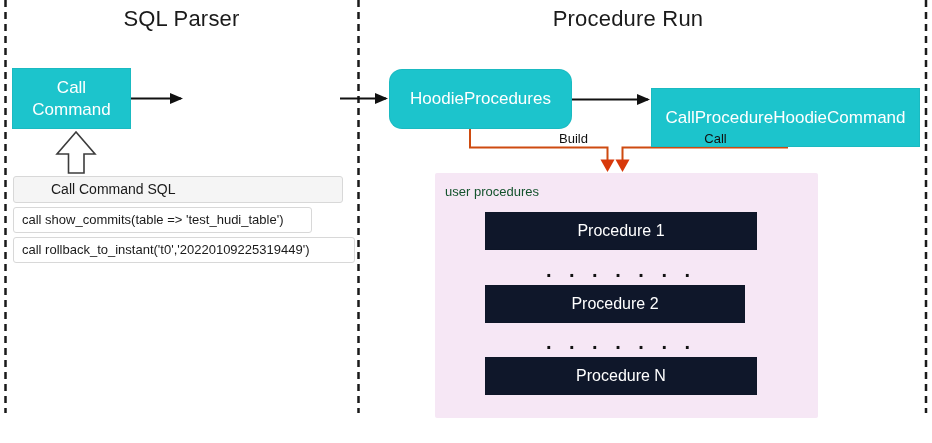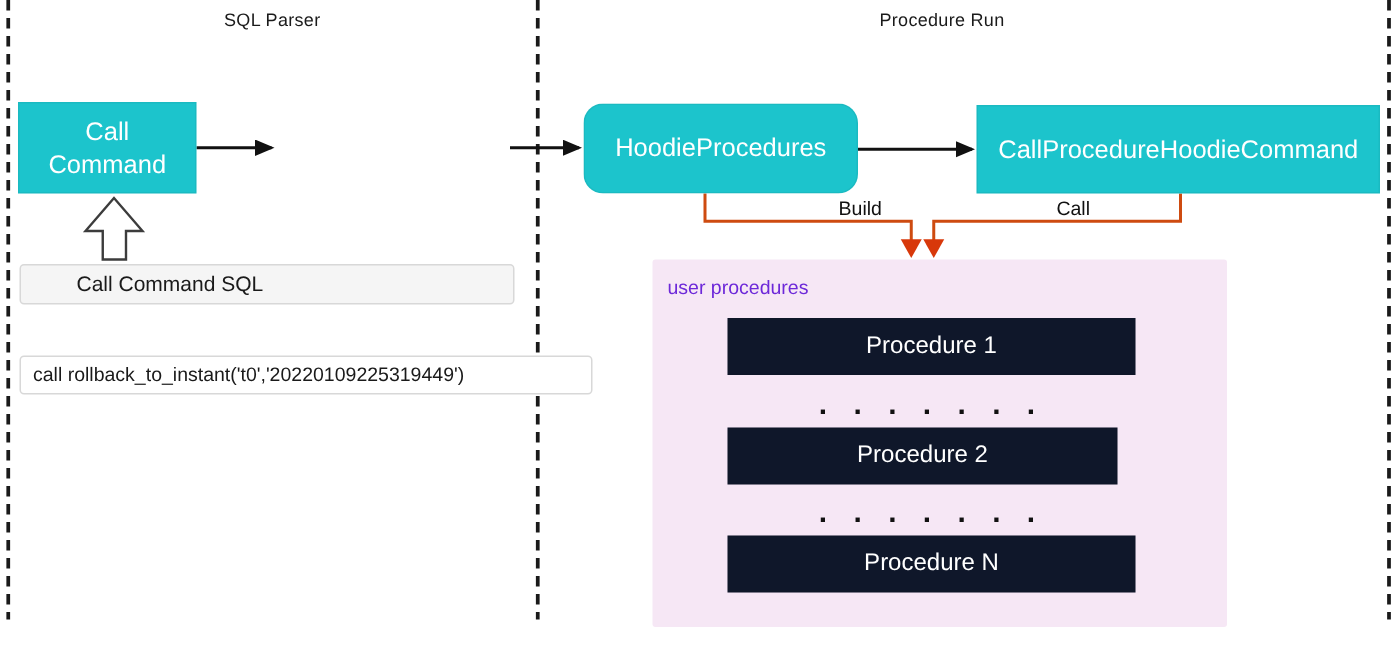--- a/index.html
+++ b/index.html
@@ -2,36 +2,36 @@
 <html><head>
 <meta charset="utf-8">
 <style>
   html,body{margin:0;padding:0;background:#fff;}
   #canvas{
     position:relative;width:932px;height:443px;background:#ffffff;overflow:hidden;
     font-family:"Liberation Sans","DejaVu Sans",sans-serif;color:#111;
   }
   .abs{position:absolute;box-sizing:border-box;}
   svg.layer{position:absolute;left:0;top:0;width:932px;height:443px;pointer-events:none;}
-  .region-title{font-size:12px;color:#1a1a1a;text-align:center;letter-spacing:.2px;}
+  .region-title{font-size:22px;color:#1a1a1a;text-align:center;letter-spacing:.2px;}
   .node{
     background:#1cc4cc;color:#ffffff;display:flex;align-items:center;justify-content:center;
     text-align:center;font-size:17px;line-height:1.25;border:1px solid rgba(0,0,0,0.05);
   }
   .edge-label{font-size:13px;color:#111;text-align:center;}
   .sql-header{
     background:#f5f5f5;border:1px solid #d8d8d8;border-radius:3px;
     font-size:14px;color:#1a1a1a;line-height:25px;padding-left:8px;
   }
   .sql-row{
     background:#ffffff;border:1px solid #d8d8d8;border-radius:3px;
     font-size:13px;color:#1a1a1a;line-height:24px;padding-left:8px;white-space:nowrap;overflow:hidden;
   }
   .pink-panel{background:#f6e7f5;border-radius:2px;}
-  .pink-label{font-size:13px;color:#6d28d9;}
+  .pink-label{font-size:13px;color:#14532d;}
   .proc-box{
     background:#0f172a;color:#ffffff;display:flex;align-items:center;justify-content:center;
     font-size:16px;border:1px solid rgba(0,0,0,0.04);
   }
   .dots-row{
     text-align:center;font-weight:bold;font-size:20px;letter-spacing:6px;color:#111;
     line-height:14px;
   }
 </style>
 </head>
@@ -60,27 +60,28 @@
     <path d="M787,129 L787,147.5 L622.5,147.5 L622.5,161" fill="none" stroke="#ce4b10" stroke-width="2"></path>
     <polygon points="600.5,159.5 614.5,159.5 607.5,172" fill="#d8380a"></polygon>
     <polygon points="615.5,159.5 629.5,159.5 622.5,172" fill="#d8380a"></polygon>
   </svg>
 
   <div class="abs region-title" style="left:5px;top:6px;width:353px;">SQL Parser</div>
   <div class="abs region-title" style="left:358px;top:6px;width:540px;">Procedure Run</div>
 
   <div class="abs node" style="left:12px;top:68px;width:119px;height:61px;padding:0 28px;">Call Command</div>
   <div class="abs node" style="left:389px;top:69px;width:183px;height:60px;border-radius:13px;">HoodieProcedures</div>
-  <div class="abs node" style="left:651px;top:70px;width:269px;height:59px;">CallProcedureHoodieCommand</div>
+  <div class="abs node" style="left:651px;top:88px;width:269px;height:59px;">CallProcedureHoodieCommand</div>
 
   <div class="abs edge-label" style="left:536px;top:131px;width:75px;">Build</div>
   <div class="abs edge-label" style="left:678px;top:131px;width:75px;">Call</div>
 
   <div class="abs sql-header" style="left:13px;top:176px;width:330px;height:27px;padding-left:37px;">Call Command SQL</div>
-  <div class="abs sql-row" style="left:13px;top:237px;width:382px;height:26px;">call rollback_to_instant('t0','20220109225319449')</div>
+  <div class="abs sql-row" style="left:13px;top:207px;width:299px;height:26px;">call show_commits(table =&gt; 'test_hudi_table')</div>
+  <div class="abs sql-row" style="left:13px;top:237px;width:342px;height:26px;">call rollback_to_instant('t0','20220109225319449')</div>
 
   <div class="abs pink-panel" style="left:435px;top:173px;width:383px;height:245px;">
     <div class="abs pink-label" style="left:10px;top:11px;">user procedures</div>
 
     <div class="abs proc-box" style="left:50px;top:39px;width:272px;height:38px;">Procedure 1</div>
 
     <div class="abs dots-row" style="left:50px;top:90px;width:272px;">. . . . . . .</div>
 
     <div class="abs proc-box" style="left:50px;top:112px;width:260px;height:38px;">Procedure 2</div>
 

